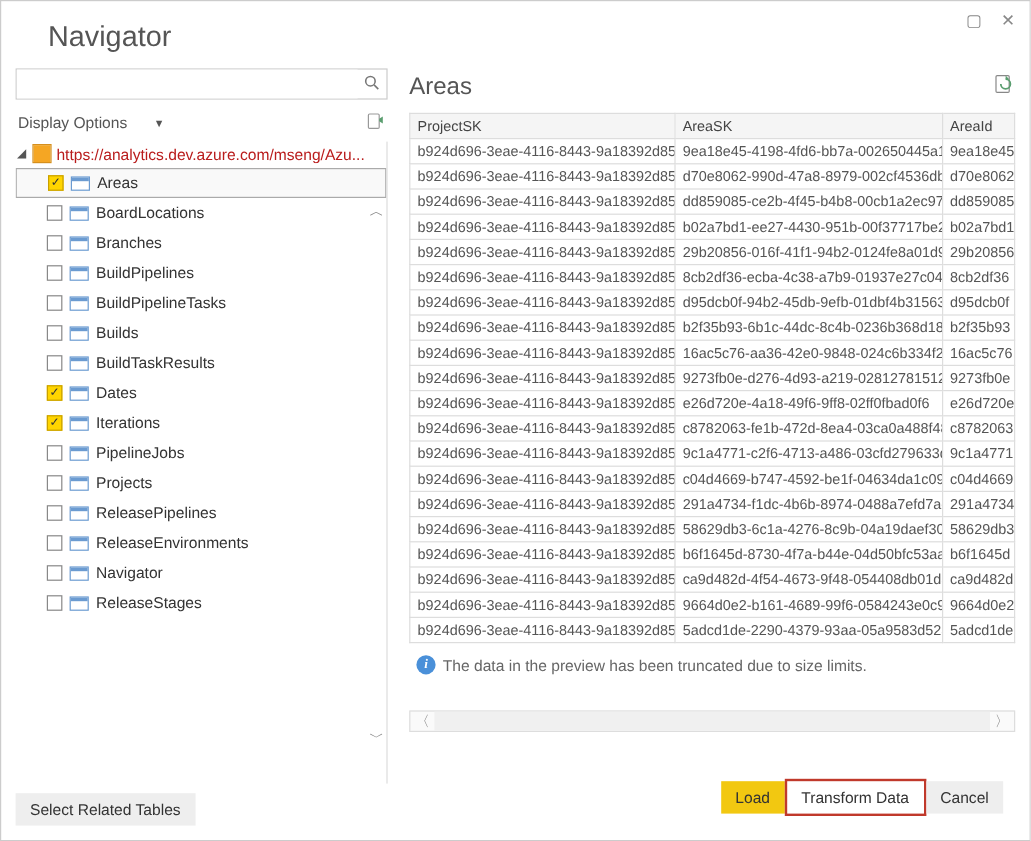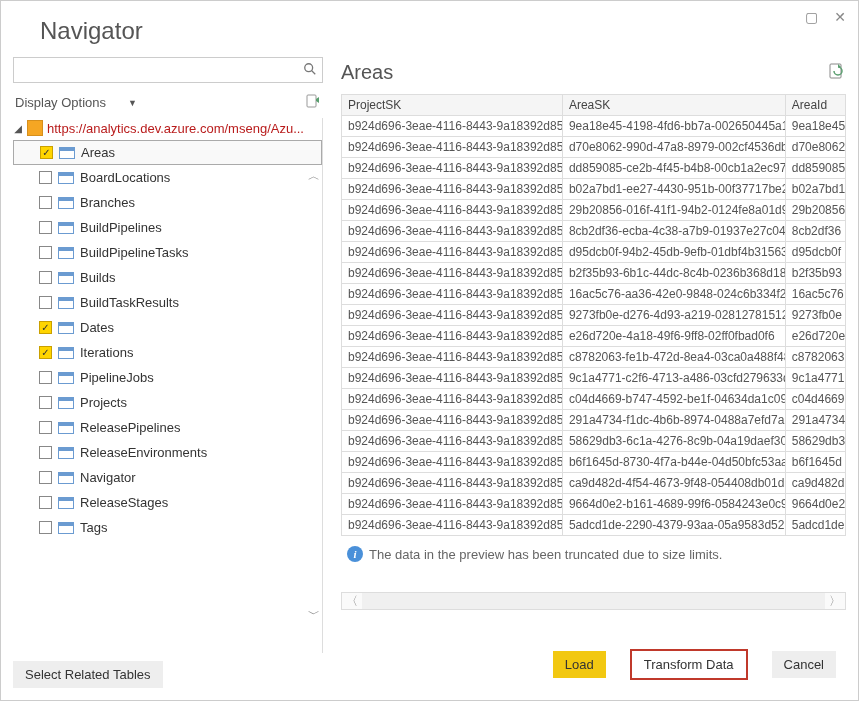--- a/index.html
+++ b/index.html
@@ -250,21 +250,21 @@
   .hscroll .arrow {
     width: 20px; text-align: center; color: #888; cursor: pointer;
     font-size: 12px;
   }
   .hscroll .track {
     flex: 1; height: 100%; background: #f0f0f0; position: relative;
   }
   .footer-btns {
     display: flex;
     justify-content: flex-end;
-    gap: 26px;
+    gap: 2px;
     padding: 14px 10px 10px 10px;
   }
   .btn-primary {
     background: #f2c811;
     color: #333;
   }
   .btn-outlined {
     background: #fff;
     box-shadow: 0 0 0 2px #c0392b;
   }
@@ -394,25 +394,20 @@
               <div class="tree-item">
                 <span class="chk"></span>
                 <span class="tbl-icon"></span>
                 <span>Navigator</span>
               </div>
               <div class="tree-item">
                 <span class="chk"></span>
                 <span class="tbl-icon"></span>
                 <span>ReleaseStages</span>
               </div>
-              <div class="tree-item">
-                <span class="chk"></span>
-                <span class="tbl-icon"></span>
-                <span>Tags</span>
-              </div>
             </div>
         </div>
       </div>
 
       <div class="select-related-row">
         <button class="btn">Select Related Tables</button>
       </div>
 
     </div>
 

